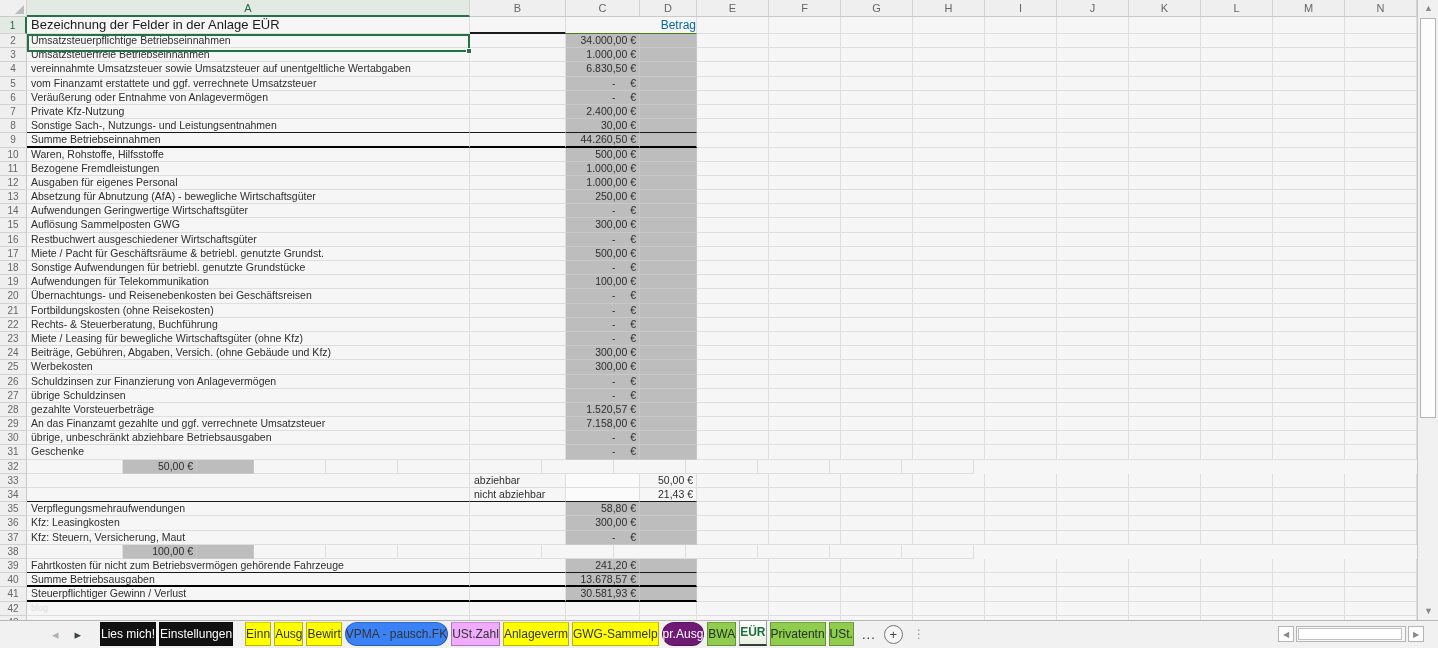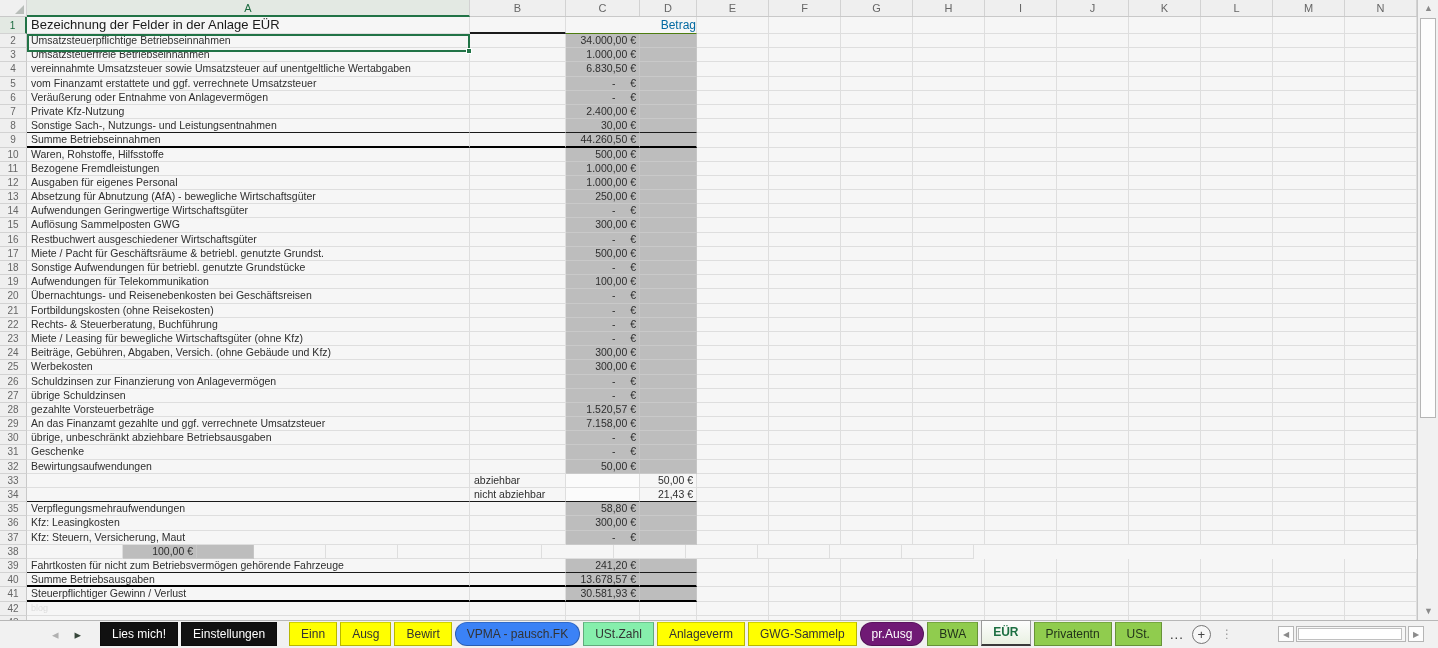--- a/index.html
+++ b/index.html
@@ -44,21 +44,21 @@
   
   .vscroll{position:absolute;right:0;top:0;width:21px;height:620px;background:#f1f1f1;border-left:1px solid #c6c6c6;}
   .vs-btn{position:absolute;left:2px;width:17px;height:15px;color:#8a8a8a;font-size:9px;text-align:center;line-height:15px;}
   .vs-up{top:1px;} .vs-down{bottom:1px;}
   .vs-thumb{position:absolute;left:2px;top:18px;width:16px;height:400px;background:#fdfdfd;border:1px solid #b5b5b5;}
   
   .tabbar{position:absolute;left:0;bottom:0;width:1438px;height:28px;background:#f1f1f1;border-top:1px solid #b7b7b7;display:flex;align-items:flex-end;}
   .nav{width:100px;flex:none;display:flex;align-items:center;height:28px;padding-left:52px;gap:16px;font-size:13px;}
   .nav .dim{color:#b0b0b0;} .nav .on{color:#37463a;}
   .tabs{display:flex;align-items:flex-end;gap:3px;height:28px;padding-bottom:2px;}
-  .tab{flex:none;height:24px;line-height:23px;padding:0 11px;font-size:12px;border:1px solid rgba(0,0,0,.28);border-top-color:rgba(0,0,0,.18);cursor:default;}
+  .tab{flex:none;height:24px;line-height:23px;padding:0 0;font-size:12px;border:1px solid rgba(0,0,0,.28);border-top-color:rgba(0,0,0,.18);cursor:default;}
   .tab.first-yellow{margin-left:9px;}
   .tab.active{font-weight:bold;background:linear-gradient(#fdfdfd,#e9f1e2) !important;border:1px solid #9a9a9a;border-bottom:2px solid #3a3a3a;height:26px;}
   .more{margin:0 6px 6px 8px;font-size:13px;color:#333;letter-spacing:1px;}
   .addbtn{width:19px;height:19px;margin:0 0 4px 2px;border:1px solid #767676;border-radius:50%;color:#444;font-size:13px;line-height:17px;text-align:center;background:#f7f7f7;}
   .tabdots{margin:0 8px 7px 10px;color:#9a9a9a;font-size:12px;}
   
   .hscroll{position:absolute;right:14px;bottom:5px;width:146px;height:18px;display:flex;align-items:center;gap:2px;}
   .hs-btn{width:16px;height:16px;border:1px solid #b5b5b5;background:#fdfdfd;color:#8a8a8a;font-size:8px;text-align:center;line-height:15px;}
   .hs-track{flex:1;height:16px;border:1px solid #b5b5b5;background:#f7f7f7;position:relative;}
   .hs-thumb{position:absolute;left:1px;top:1px;height:12px;width:104px;background:#ffffff;border:1px solid #c0c0c0;}
@@ -639,21 +639,20 @@
     <div class="cell rest"></div>
           <div class="cell rest"></div>
     <div class="cell rest"></div>
           <div class="cell rest"></div>
     <div class="cell rest"></div>
           <div class="cell rest"></div>
   </div>
 
   <div class="row k-item">
     <div class="rn">32</div>
-    <div class="cell ca">Bewirtungsaufwendungen</div>
     <div class="cell cb"></div>
     <div class="cell cc">50,00 €</div>
     <div class="cell cd"></div>
     <div class="cell rest"></div>
           <div class="cell rest"></div>
     <div class="cell rest"></div>
           <div class="cell rest"></div>
     <div class="cell rest"></div>
           <div class="cell rest"></div>
     <div class="cell rest"></div>
@@ -881,21 +880,21 @@
   <div class="tab" style="background: rgb(17, 17, 17); color: rgb(255, 255, 255);">Einstellungen</div>
 
   <div class="tab first-yellow" style="background: rgb(255, 255, 0); color: rgb(51, 51, 51);">Einn</div>
 
   <div class="tab" style="background: rgb(255, 255, 0); color: rgb(51, 51, 51);">Ausg</div>
 
   <div class="tab" style="background: rgb(255, 255, 0); color: rgb(51, 51, 51);">Bewirt</div>
 
   <div class="tab" style="background: #3b82f6; color: rgb(51, 51, 51); border-radius: 12px;">VPMA - pausch.FK</div>
 
-  <div class="tab" style="background: #86efac; color: rgb(51, 51, 51);">USt.Zahl</div>
+  <div class="tab" style="background: #f0abfc; color: rgb(51, 51, 51);">USt.Zahl</div>
 
   <div class="tab" style="background: rgb(255, 255, 0); color: rgb(51, 51, 51);">Anlageverm</div>
 
   <div class="tab" style="background: rgb(255, 255, 0); color: rgb(51, 51, 51);">GWG-Sammelp</div>
 
   <div class="tab" style="background: #701a75; color: rgb(255, 255, 255); border-radius: 12px;">pr.Ausg</div>
 
   <div class="tab" style="background: rgb(144, 204, 78); color: rgb(34, 51, 26);">BWA</div>
 
   <div class="tab active" style="background: rgb(242, 247, 239); color: rgb(29, 111, 66);">EÜR</div>

